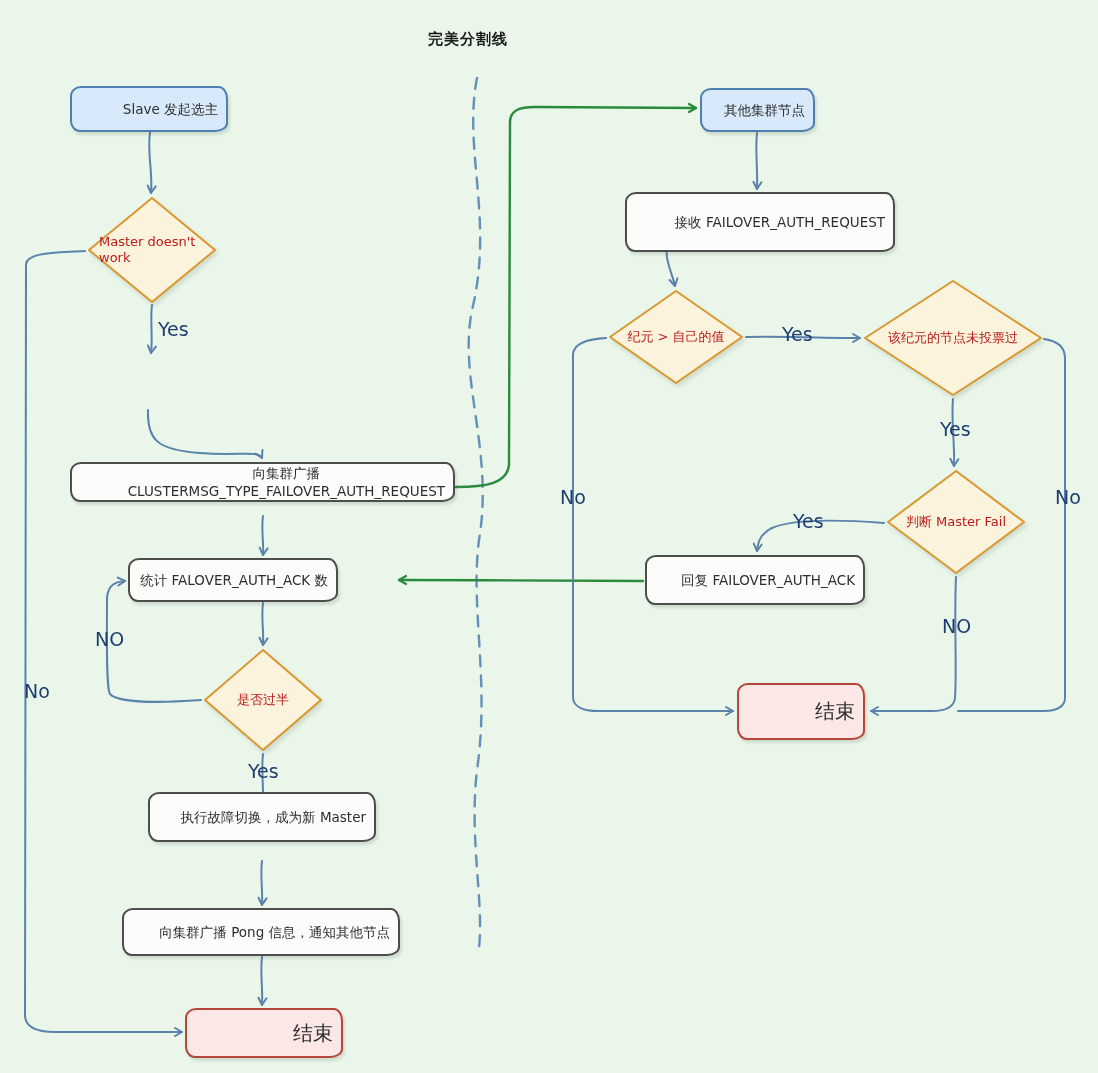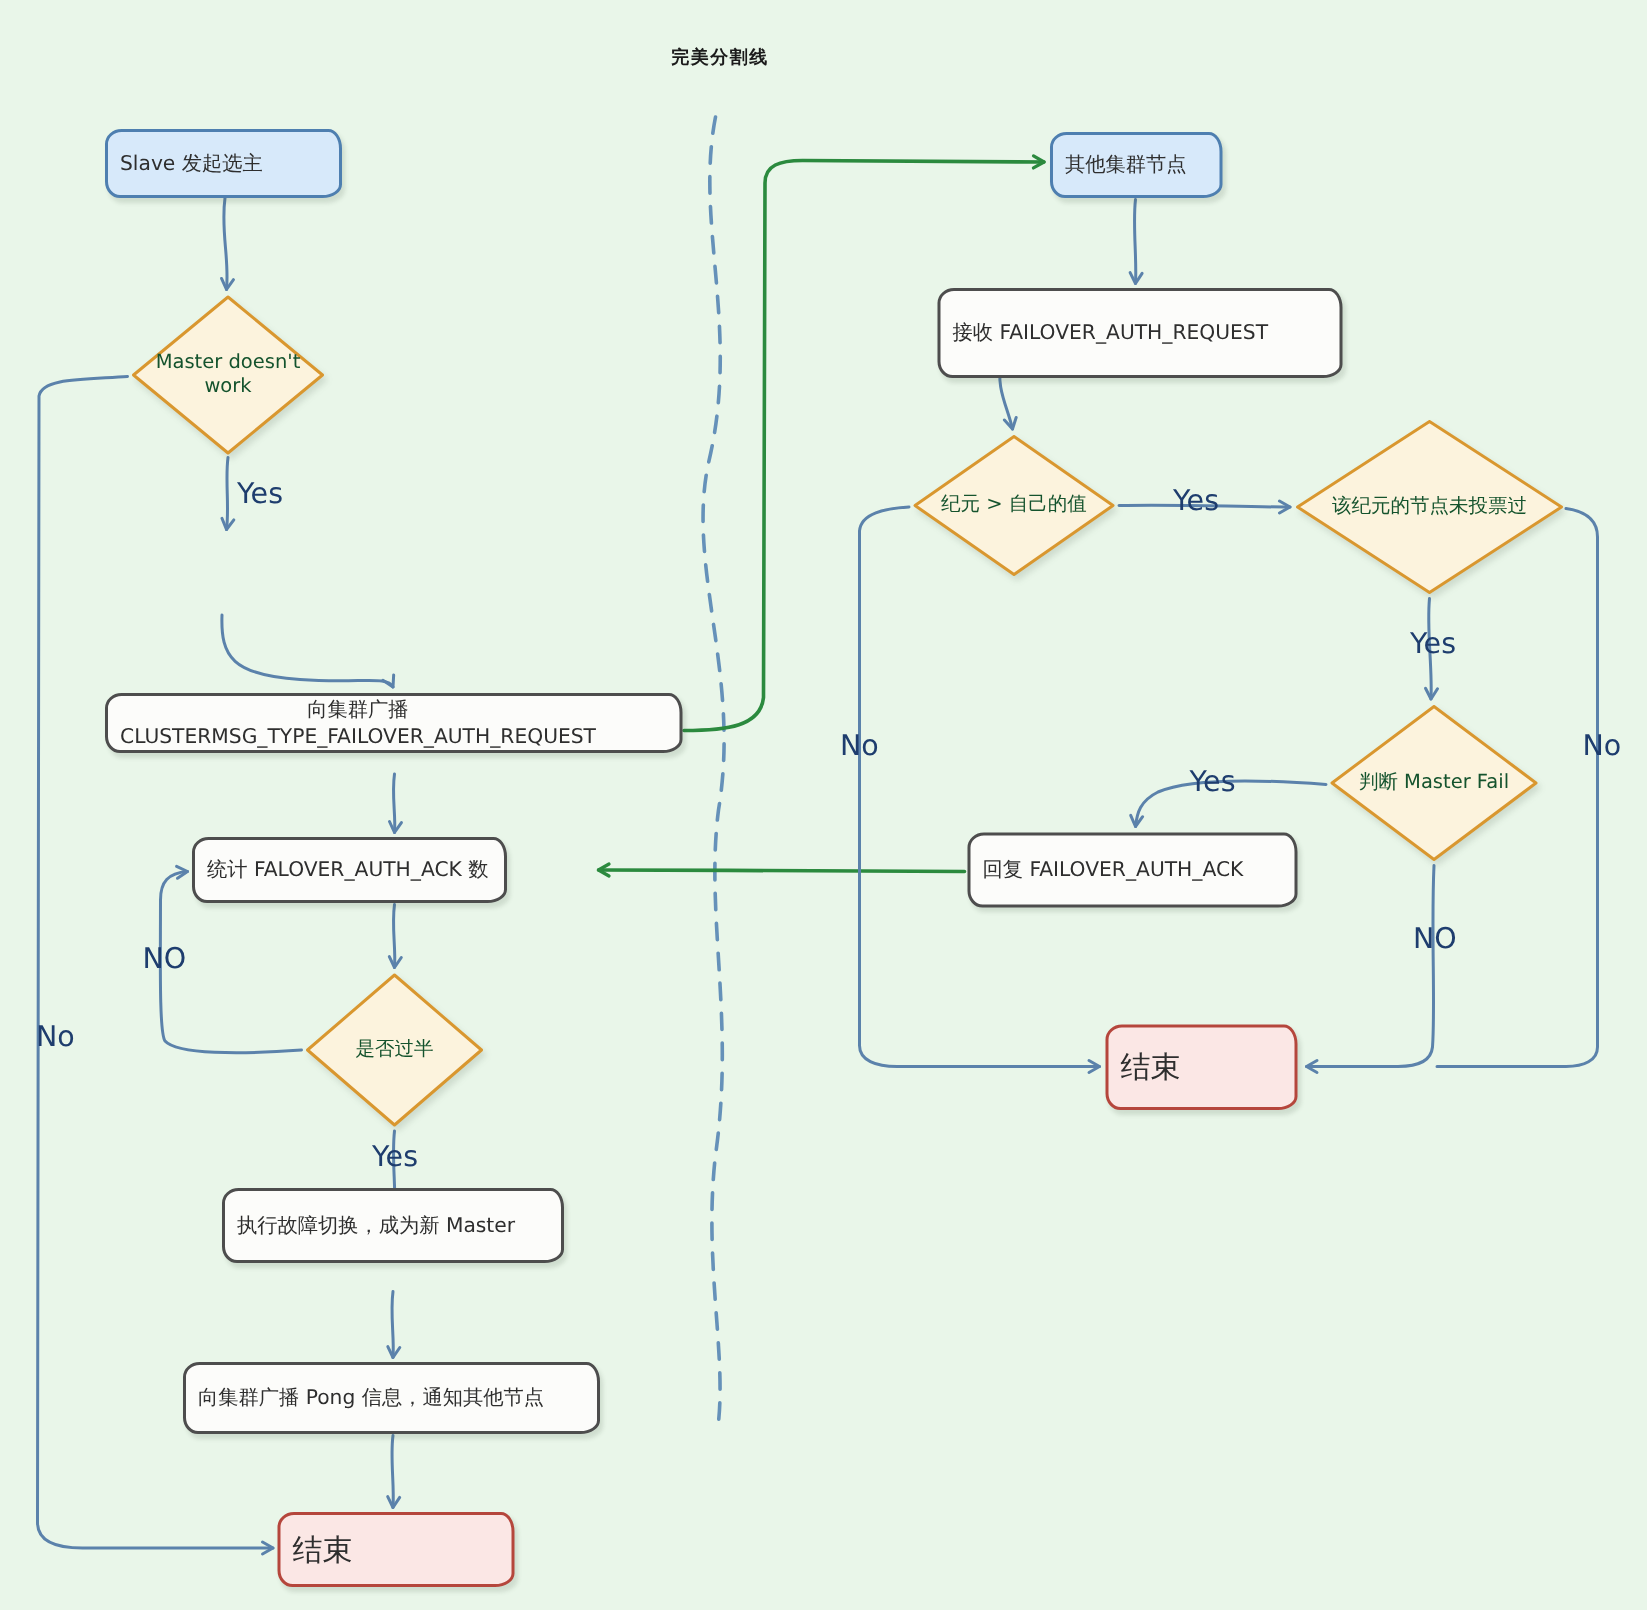--- a/index.html
+++ b/index.html
@@ -12,35 +12,35 @@
     --blue-node-stroke:#4e7fb0;
     --gray-node-fill:#fcfcfa;
     --gray-node-stroke:#4d4d4d;
     --end-node-fill:#fbe7e5;
     --end-node-stroke:#b5463c;
   }
   *{margin:0;padding:0;box-sizing:border-box}
   body{background:var(--background);font-family:"DejaVu Sans","Liberation Sans",sans-serif}
   .canvas{position:relative;width:1098px;height:1073px;background:var(--background);overflow:hidden}
   .edges{position:absolute;left:0;top:0;z-index:1}
-  .node{position:absolute;z-index:2;display:flex;align-items:center;justify-content:flex-start;text-align:center;
+  .node{position:absolute;z-index:2;display:flex;align-items:center;justify-content:flex-end;text-align:center;
         border-radius:11px 9px 13px 10px/10px 13px 9px 11px;font-size:13.5px;color:#2e2e2e;
         padding:4px 8px;line-height:1.35;box-shadow:2px 3px 3px rgba(60,80,60,.15)}
   .node.blue{background:var(--blue-node-fill);border:2px solid var(--blue-node-stroke)}
   .node.gray{background:var(--gray-node-fill);border:2px solid var(--gray-node-stroke)}
   .node.end{background:var(--end-node-fill);border:2px solid var(--end-node-stroke);font-size:20px}
   .nlabel{white-space:pre-line}
   .diamond{position:absolute;z-index:2}
   .diamond svg{position:absolute;inset:0;width:100%;height:100%;overflow:visible;filter:drop-shadow(2px 3px 2px rgba(60,80,60,.16))}
   .diamond polygon{fill:var(--diamond-fill);stroke:var(--diamond-stroke);stroke-width:2;stroke-linejoin:round}
-  .dlabel{position:absolute;inset:0;display:flex;align-items:center;justify-content:center;text-align:center;
-          font-size:13px;color:#14532d;padding:0 12px;line-height:1.25}
+  .dlabel{position:absolute;inset:0;display:flex;align-items:center;justify-content:center;
+          font-size:13px;color:#b91c1c;padding:0 12px;line-height:1.25}
   .elabel{position:absolute;z-index:3;font-size:19px;color:#1e3d6e;font-weight:400}
-  .title{position:absolute;z-index:3;left:428px;top:30px;width:104px;text-align:center;
-         font-size:12px;font-weight:bold;color:#1b1b1b;letter-spacing:1px}
+  .title{position:absolute;z-index:3;left:428px;top:30px;width:104px;
+         font-size:15px;font-weight:bold;color:#1b1b1b;letter-spacing:1px}
   .edge{fill:none;stroke:var(--arrow-blue);stroke-width:2;stroke-linecap:round}
   .edge.green{stroke:var(--arrow-green);stroke-width:2.4}
   .divider{fill:none;stroke:var(--blue-node-stroke);stroke-width:2.4;stroke-dasharray:11 9;opacity:.85;stroke-linecap:round}
 </style>
 </head>
 <body>
 
 <div class="canvas">
 
   <div class="title">完美分割线</div>

